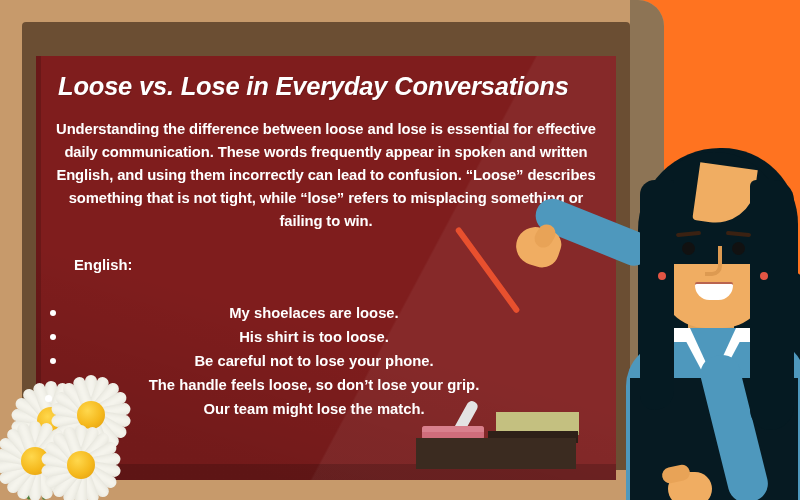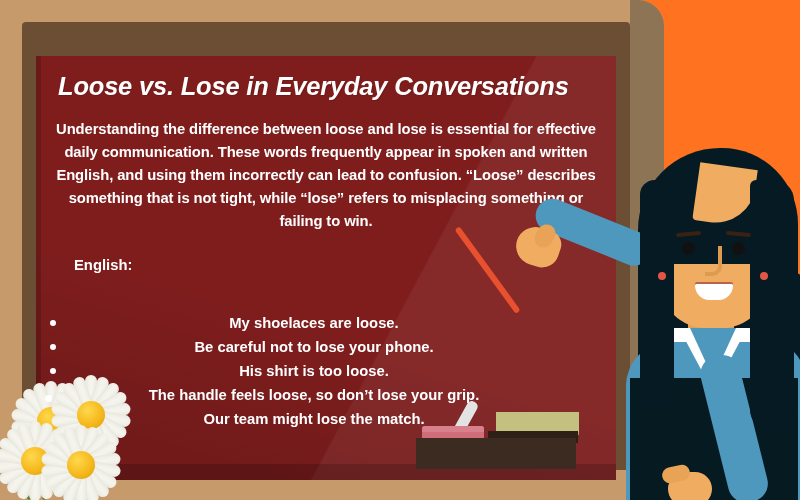--- a/index.html
+++ b/index.html
@@ -58,21 +58,21 @@
     position:absolute;left:16px;top:62px;width:548px;
     text-align:center;color:#ffffff;
     font-size:14.8px;font-weight:bold;line-height:23px;
     letter-spacing:-0.1px;
   }
   .examples-label{
     position:absolute;left:38px;top:201px;
     color:#ffffff;font-size:14.8px;font-weight:bold;
   }
   .bullets{
-    position:absolute;left:0;top:255px;width:580px;
+    position:absolute;left:0;top:245px;width:580px;
   }
   .bullet-row{
     position:relative;height:24px;line-height:24px;
   }
   .bullet-dot{
     position:absolute;left:14px;top:9px;width:6px;height:6px;
     border-radius:50%;background:#ffffff;
   }
   .bullet-text{
     display:block;text-align:center;width:540px;margin-left:8px;
@@ -238,25 +238,25 @@
       <div class="para">Understanding the difference between loose and lose is essential for effective daily communication. These words frequently appear in spoken and written English, and using them incorrectly can lead to confusion. “Loose” describes something that is not tight, while “lose” refers to misplacing something or failing to win.</div>
       <div class="examples-label">English:</div>
 
       <div class="bullets">
         <div class="bullet-row">
           <span class="bullet-dot"></span>
           <span class="bullet-text">My shoelaces are loose.</span>
         </div>
         <div class="bullet-row">
           <span class="bullet-dot"></span>
-          <span class="bullet-text">Be careful not to lose your phone.</span>
+          <span class="bullet-text">His shirt is too loose.</span>
         </div>
         <div class="bullet-row">
           <span class="bullet-dot"></span>
-          <span class="bullet-text">His shirt is too loose.</span>
+          <span class="bullet-text">Be careful not to lose your phone.</span>
         </div>
         <div class="bullet-row">
           <span class="bullet-dot"></span>
           <span class="bullet-text">The handle feels loose, so don’t lose your grip.</span>
         </div>
         <div class="bullet-row">
           <span class="bullet-dot"></span>
           <span class="bullet-text">Our team might lose the match.</span>
         </div>
       </div>

